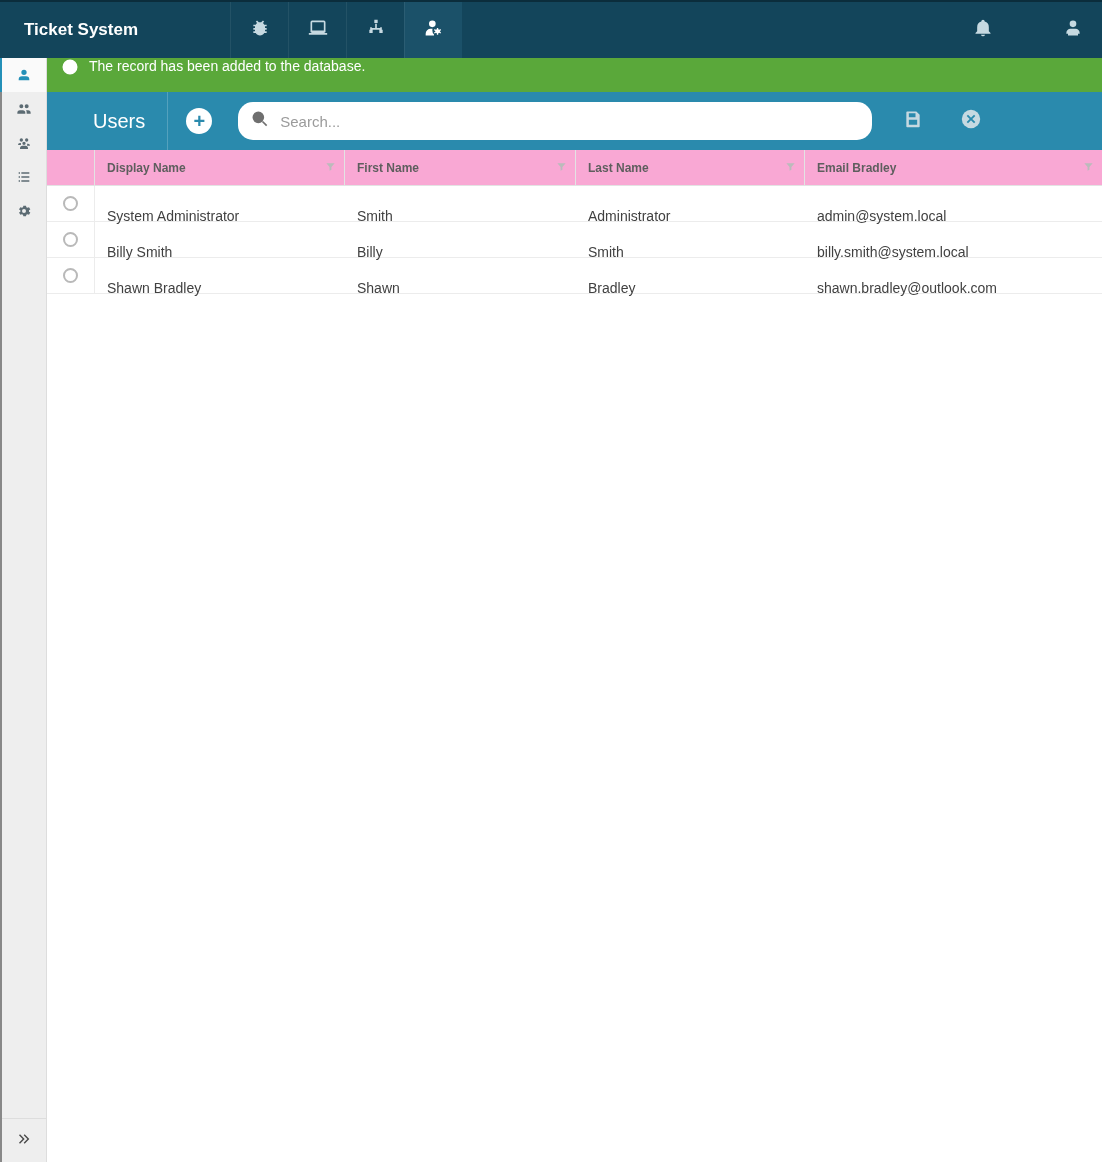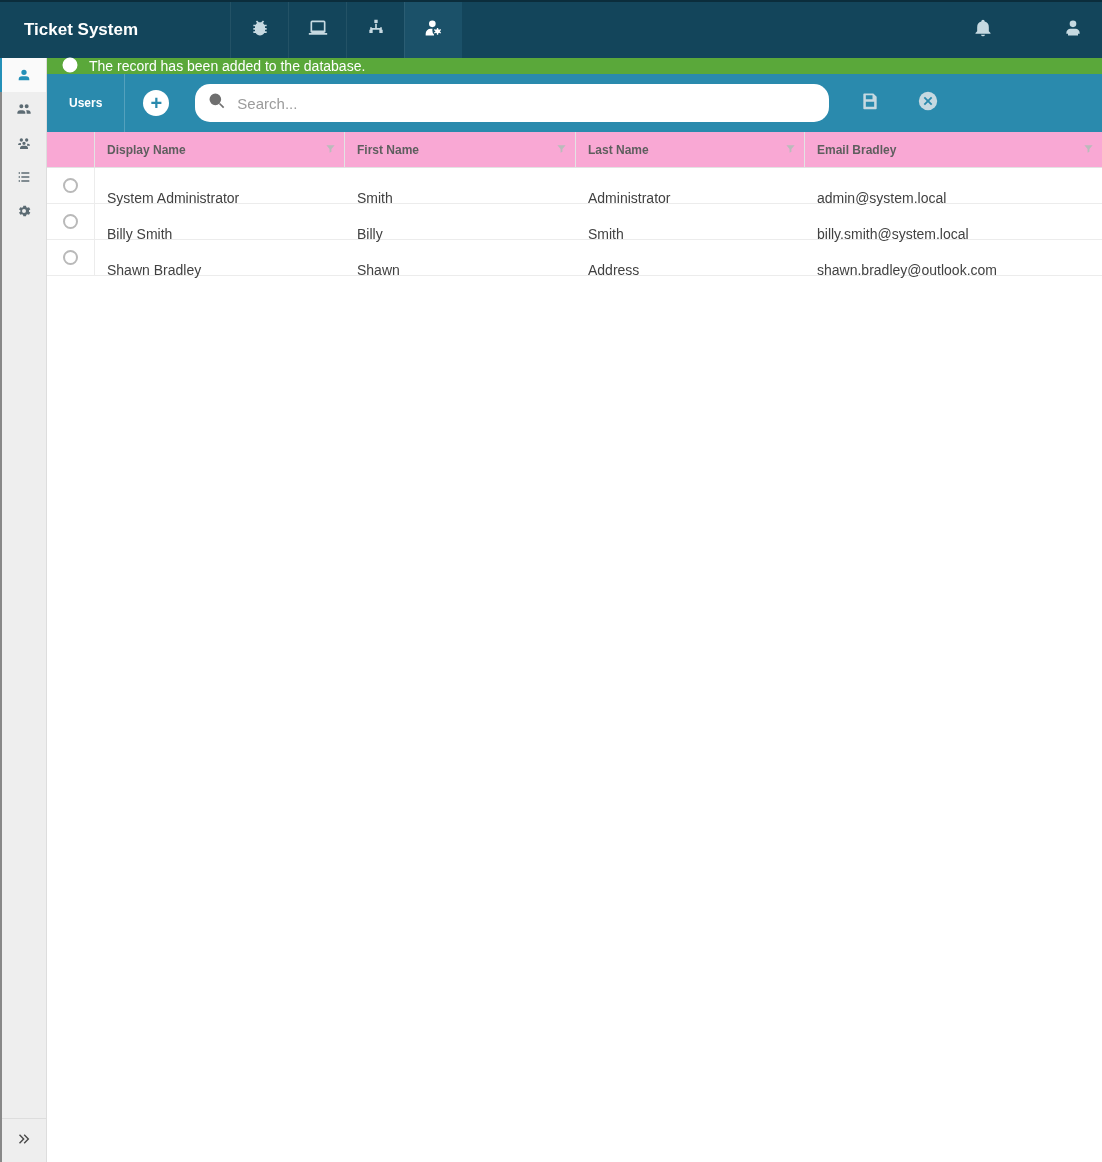--- a/index.html
+++ b/index.html
@@ -36,30 +36,30 @@
     .side-item.active { background: #fafafa; color: #2490b8; border-left: 2px solid #2490b8; margin-left: -2px; width: calc(100% + 2px); }
     .side-spacer { flex: 1; }
     .side-bottom {
       height: 44px; display: flex; align-items: center; justify-content: center;
       border-top: 1px solid #ddd; cursor: pointer; color: #4a4a4a;
     }
 
     .main { flex: 1; display: flex; flex-direction: column; background: #fff; min-width: 0; }
 
     .notice {
-      background: #5aa83a; color: #fff; height: 16px; display: flex;
-      align-items: center; padding: 0 14px; font-size: 14px;
+      background: #5aa83a; color: #fff; height: 34px; display: flex;
+      padding: 0 14px; font-size: 14px;
     }
     .notice svg { margin-right: 10px; flex-shrink: 0; }
 
     .toolbar {
       background: #2a8aad; height: 58px; display: flex; align-items: center;
       color: #fff; padding-left: 22px;
     }
-    .page-title { font-size: 12px; font-weight: 700; }
+    .page-title { font-size: 20px; font-weight: 400; margin-left: 24px; }
     .tb-divider { width: 1px; height: 58px; background: rgba(255,255,255,0.2); margin: 0 18px 0 22px; }
     .add-btn { width: 26px; height: 26px; border-radius: 50%; background: #fff; color: #2a8aad;
       display: flex; align-items: center; justify-content: center; cursor: pointer; margin-right: 26px;
       font-weight: 700; font-size: 20px; line-height: 1;
     }
     .search-wrap {
       background: #fff; border-radius: 15px; height: 38px; width: 634px;
       display: flex; align-items: center; padding: 0 12px;
     }
     .search-wrap input {
@@ -294,19 +294,19 @@
             <div class="cell col-fname">Billy</div>
             <div class="cell col-lname">Smith</div>
             <div class="cell col-email">billy.smith@system.local</div>
           </div>
           <div class="row">
             <div class="col-check">
               <div class="radio"></div>
             </div>
             <div class="cell col-dname">Shawn Bradley</div>
             <div class="cell col-fname">Shawn</div>
-            <div class="cell col-lname">Address</div>
+            <div class="cell col-lname">Bradley</div>
             <div class="cell col-email">shawn.bradley@outlook.com</div>
           </div>
         </div>
     </div>
   </div>
 </div>
 
 </body></html>

